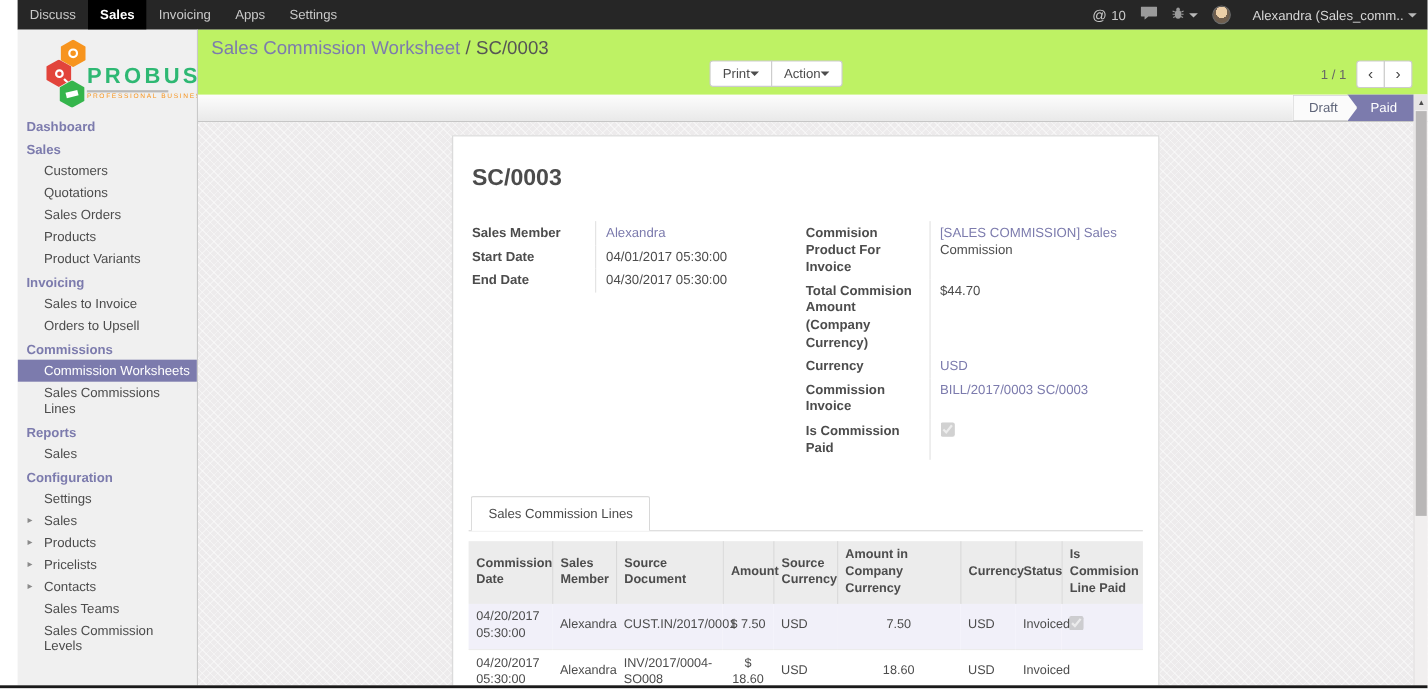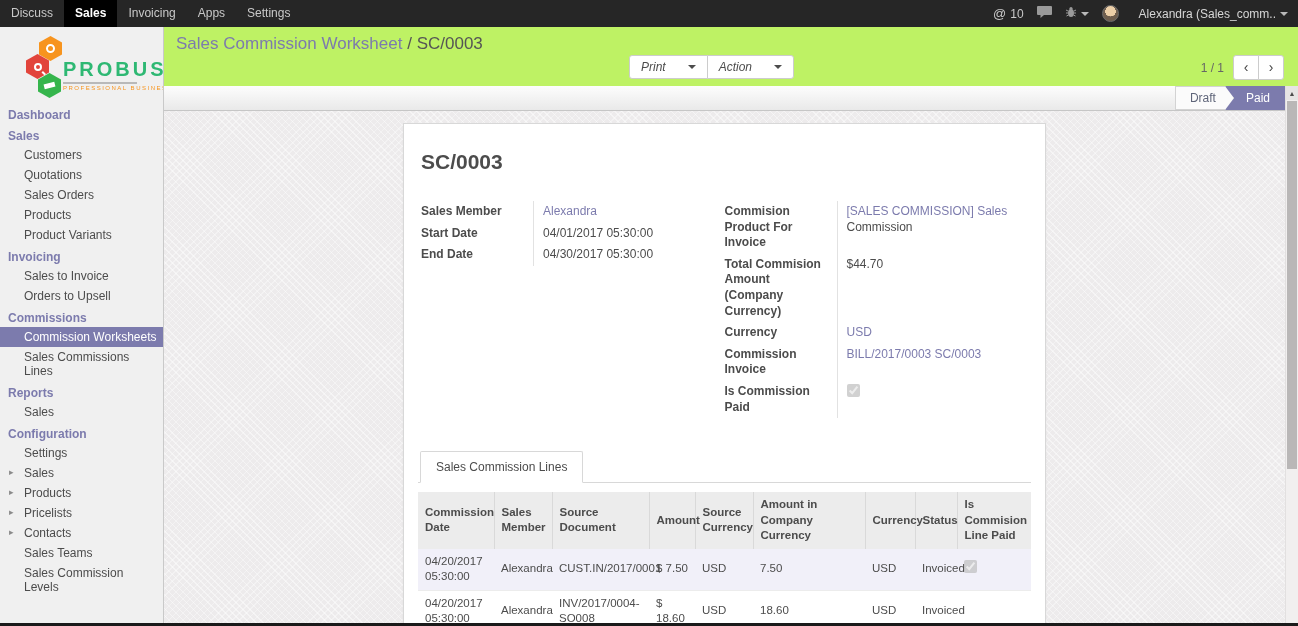--- a/index.html
+++ b/index.html
@@ -1,17 +1,17 @@
 <!DOCTYPE html>
 <html><head>
 <meta charset="utf-8">
 <style>
   * { box-sizing: border-box; margin: 0; padding: 0; }
   body { font-family: "Liberation Sans", sans-serif; background: #fff; }
-  .screen { position: relative; width: 1298px; height: 626px; overflow: hidden; background: #fff; }
+  .screen { position: relative; width: 1298px; height: 626px; overflow: hidden; background: #fff; padding-left: 16px; }
 
   
   .topbar { height: 27px; background: #262626; display: flex; justify-content: space-between; color: #c9c9c9; font-size: 12px; }
   .menus { display: flex; }
   .menu-item { padding: 0 11px; line-height: 27px; cursor: pointer; }
   .menu-item.active { background: #000; color: #fff; font-weight: bold; }
   .systray { display: flex; align-items: center; gap: 13px; padding-right: 10px; }
   .sys-group { display: flex; align-items: center; gap: 4px; cursor: pointer; }
   .at-glyph { font-size: 13px; color: #c9c9c9; }
   .caret { width: 0; height: 0; border-left: 4px solid transparent; border-right: 4px solid transparent; border-top: 4px solid #b9b9b9; display: inline-block; }
@@ -42,21 +42,21 @@
   .snav-item.selected { background: #7c7bad; color: #fff; }
   .expand-arrow { position: absolute; left: 9px; top: 4px; font-size: 9px; color: #8a8a8a; }
 
   
   .main { flex: 1; position: relative; display: flex; flex-direction: column; min-width: 0; }
   .control-panel { background: #bef264; height: 59px; position: relative; padding: 7px 12px 0; }
   .breadcrumb { font-size: 17px; }
   .bc-parent { color: #7c7bad; cursor: pointer; }
   .bc-sep, .bc-current { color: #555; }
   .cp-buttons { position: absolute; left: 465px; top: 28px; display: flex; }
-  .btn { background: #fff; border: 1px solid #ccc; padding: 4px 11px; font-size: 12px; color: #4c4c4c; display: flex; align-items: center; gap: 22px; cursor: pointer; font-style: italic; }
+  .btn { background: #fff; border: 1px solid #ccc; padding: 4px 11px; font-size: 12px; color: #4c4c4c; display: flex; align-items: center; gap: 0; cursor: pointer; }
   .btn .caret { border-top-color: #4c4c4c; }
   .btn-left { border-radius: 3px 0 0 3px; }
   .btn-right { border-radius: 0 3px 3px 0; margin-left: -1px; }
   .pager { position: absolute; right: 14px; top: 28px; display: flex; align-items: center; gap: 9px; font-size: 12px; color: #666; }
   .pager-btns { display: flex; }
   .pager-btn { width: 26px; height: 25px; border: 1px solid #ccc; background: #fff; text-align: center; line-height: 23px; color: #444; font-size: 14px; cursor: pointer; }
   .pager-prev { border-radius: 3px 0 0 3px; }
   .pager-next { border-radius: 0 3px 3px 0; margin-left: -1px; }
 
   
@@ -80,21 +80,21 @@
   .fvalue { flex: 1; border-left: 1px solid #e2e2e2; padding: 3px 0 3px 9px; font-size: 12px; color: #4c4c4c; line-height: 1.3; }
   .link { color: #7c7bad; cursor: pointer; }
   input[type="checkbox"] { accent-color: #7c7bad; }
 
   
   .notebook-tabs { border-bottom: 1px solid #d8d8d8; padding-left: 2px; }
   .tab { display: inline-block; background: #fff; border: 1px solid #d8d8d8; border-bottom: 1px solid #fff; margin-bottom: -1px; padding: 8px 15px; font-size: 12px; color: #4c4c4c; border-radius: 2px 2px 0 0; cursor: pointer; }
   .lines-table { width: 100%; border-collapse: collapse; table-layout: fixed; margin-top: 9px; font-size: 11.5px; color: #4c4c4c; }
   .lines-table th { background: #ececec; font-weight: bold; text-align: left; padding: 5px 7px; border-right: 1px solid #d9d9d9; vertical-align: middle; line-height: 1.35; }
   .lines-table th:last-child { border-right: none; }
-  .lines-table th.num, .lines-table td.num { text-align: left; }
+  .lines-table th.num, .lines-table td.num { text-align: center; }
   .lines-table td { padding: 5px 7px; vertical-align: middle; line-height: 1.35; }
   .lines-table tbody tr { border-bottom: 1px solid #ececec; cursor: pointer; }
   .lines-table tr.striped td { background: #f1f0f9; }
 
   
   .scrollbar { position: absolute; top: 59px; right: 0; bottom: 0; width: 13px; background: #f1efef; border-left: 1px solid #e2e0e0; }
   .scroll-btn { height: 14px; display: flex; align-items: center; justify-content: center; font-size: 7px; color: #4c4c4c; background: #e6e4e4; cursor: pointer; }
   .scroll-thumb { position: absolute; top: 15px; left: 1px; right: 1px; height: 368px; background: #b9b7b7; cursor: pointer; }
 
   .bottom-edge { position: absolute; left: 0; right: 0; bottom: 0; height: 3px; background: #1a1a1a; }

